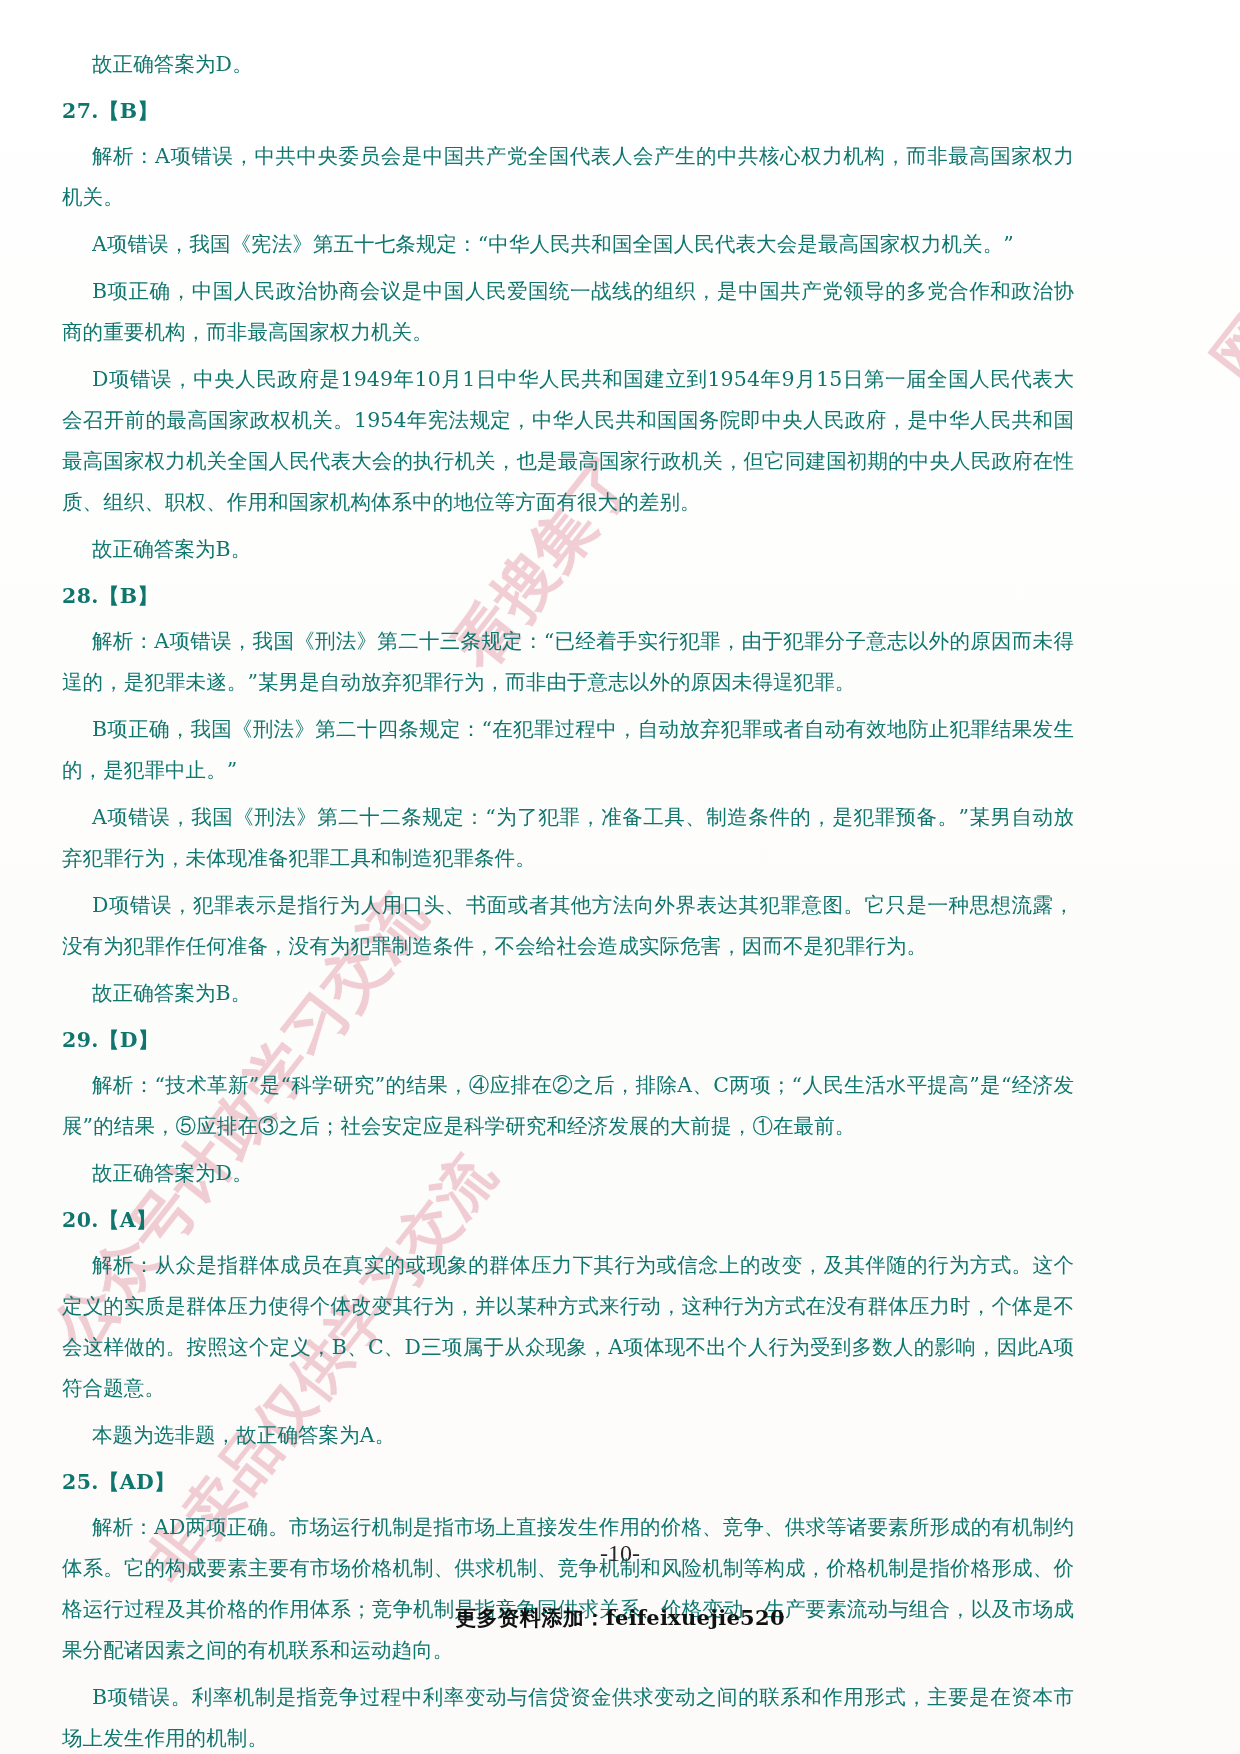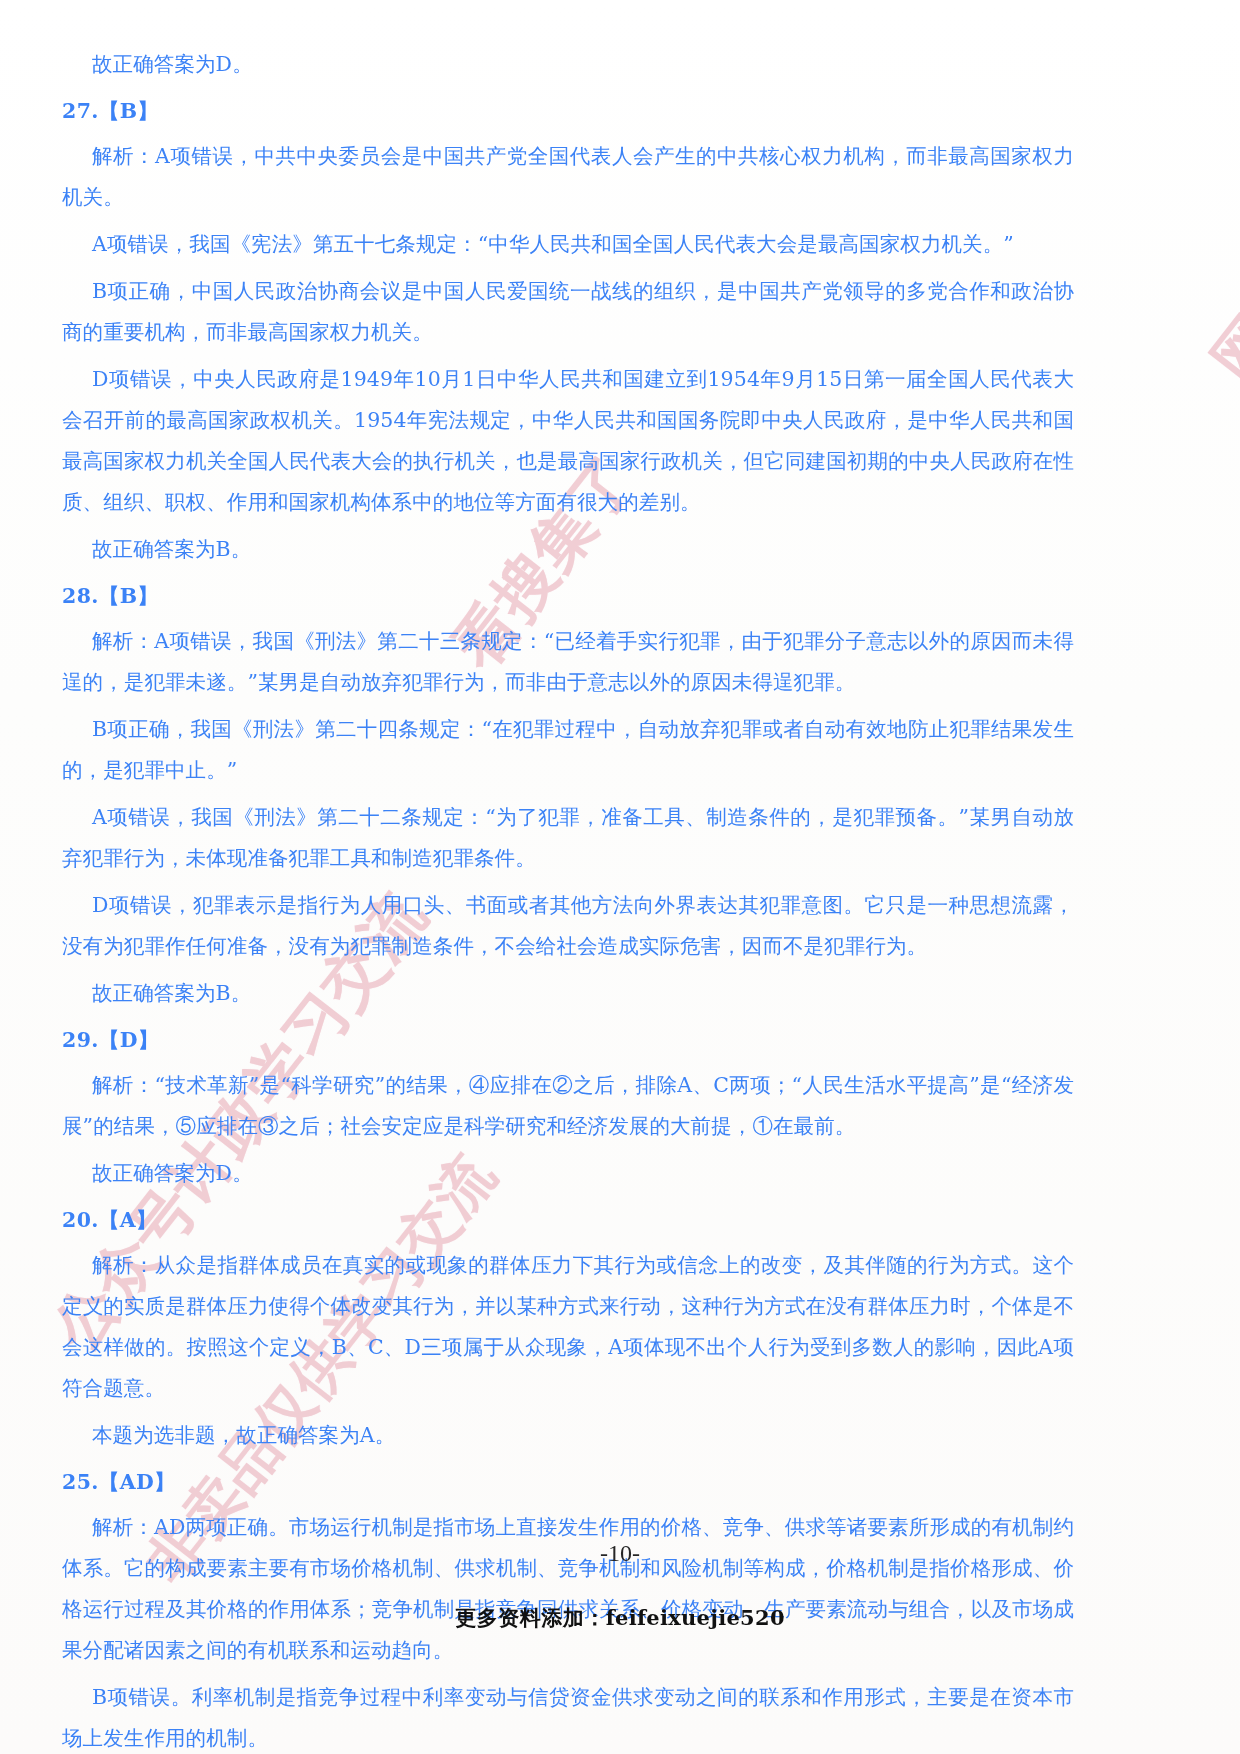--- a/index.html
+++ b/index.html
@@ -29,21 +29,21 @@
     position: absolute;
     left: 62px;
     top: 44px;
     width: 1012px;
     z-index: 3;
   }
   p {
     margin: 0 0 6px 0;
     font-size: 20.5px;
     line-height: 41px;
-    color: #3b82f6;
+    color: #0f766e;
     text-align: justify;
     text-justify: inter-ideograph;
     letter-spacing: 0.1px;
     font-family: "DejaVu Serif", "Liberation Serif", serif;
   }
   p.indent {
     text-indent: 30px;
   }
   p.qnum {
     text-indent: 0;

